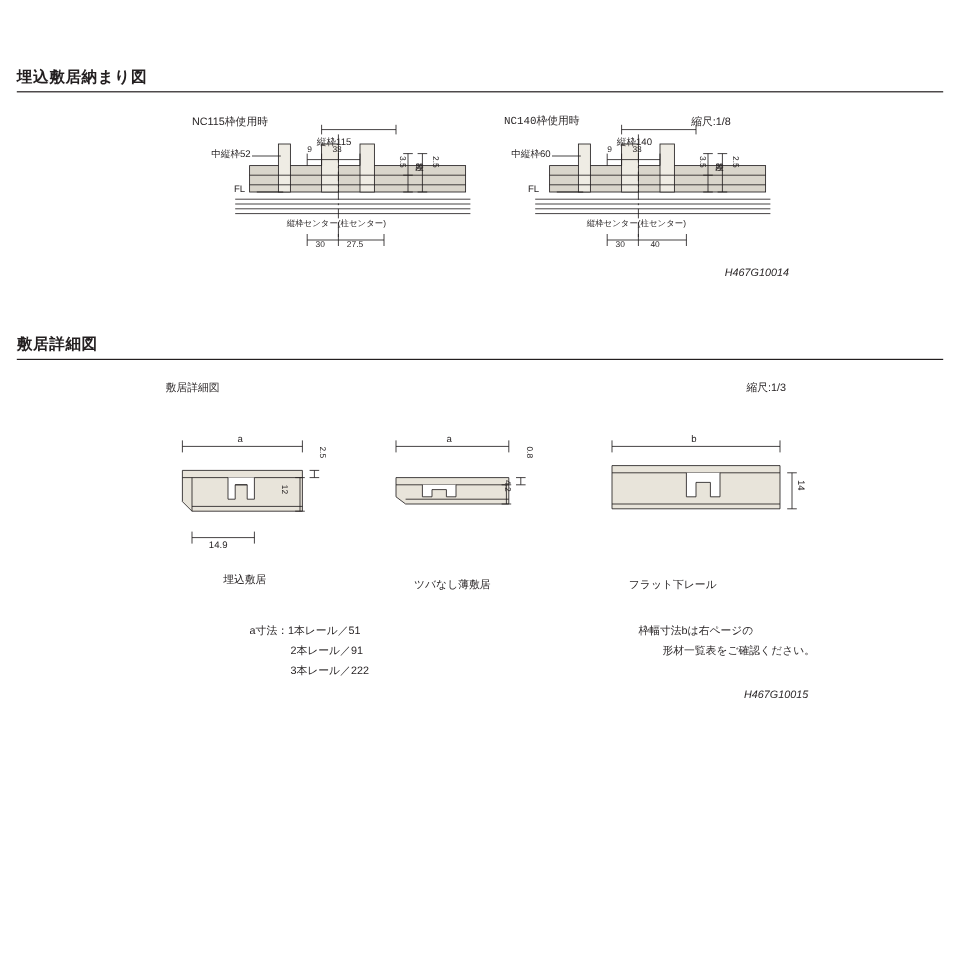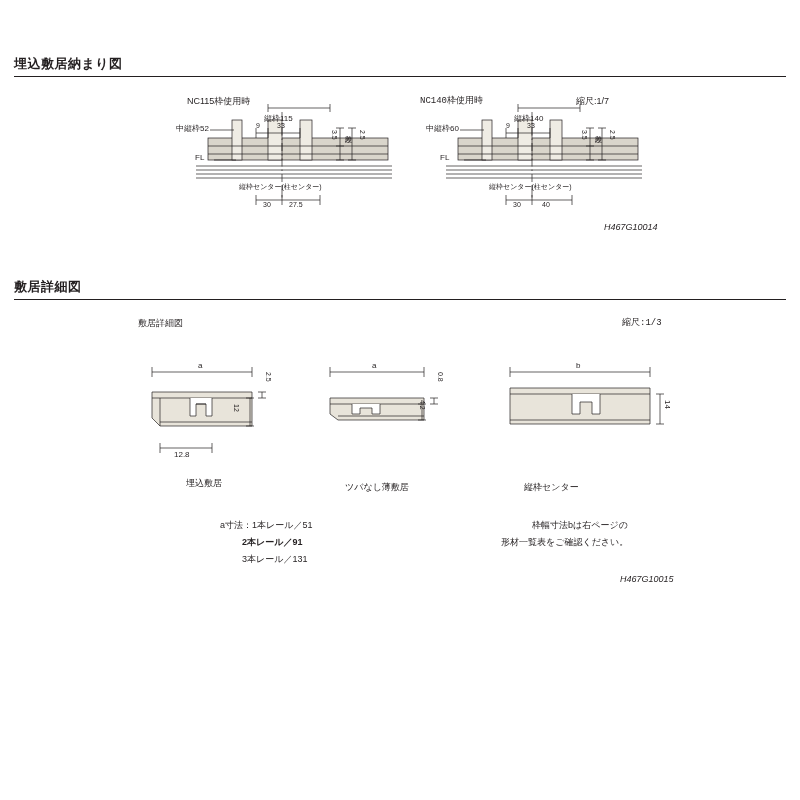--- a/index.html
+++ b/index.html
@@ -146,21 +146,21 @@
       <line x1="506" y1="200" x2="572" y2="200"></line>
       <line x1="506" y1="195" x2="506" y2="205"></line>
       <line x1="532" y1="195" x2="532" y2="205"></line>
       <line x1="572" y1="195" x2="572" y2="205"></line>
 
       <line x1="532" y1="186" x2="532" y2="190"></line>
       <line x1="460" y1="130" x2="484" y2="130"></line>
     </g>
   </svg>
 
-  <div class="lbl" style="left:187px; top:96px;">NC115枠使用時</div>
+  <div class="lbl" style="left:160px; top:96px;">NC115枠使用時</div>
   <div class="lbl sm" style="left:264px; top:114px;">縦枠115</div>
   <div class="lbl sm" style="left:176px; top:124px;">中縦枠52</div>
   <div class="lbl xs" style="left:256px; top:122px;">9</div>
   <div class="lbl xs" style="left:277px; top:122px;">33</div>
   <div class="lbl xs vert" style="left:330px; top:130px;">3.5</div>
   <div class="lbl xs vert" style="left:358px; top:130px;">2.5</div>
   <div class="lbl xs vert" style="left:344px; top:130px;">段差</div>
   <div class="lbl sm" style="left:195px; top:153px;">FL</div>
   <div class="lbl xs" style="left:239px; top:183px;">縦枠センター(柱センター)</div>
   <div class="lbl xs" style="left:263px; top:201px;">30</div>
@@ -172,27 +172,27 @@
   <div class="lbl xs" style="left:506px; top:122px;">9</div>
   <div class="lbl xs" style="left:527px; top:122px;">33</div>
   <div class="lbl xs vert" style="left:580px; top:130px;">3.5</div>
   <div class="lbl xs vert" style="left:608px; top:130px;">2.5</div>
   <div class="lbl xs vert" style="left:594px; top:130px;">段差</div>
   <div class="lbl sm" style="left:440px; top:153px;">FL</div>
   <div class="lbl xs" style="left:489px; top:183px;">縦枠センター(柱センター)</div>
   <div class="lbl xs" style="left:513px; top:201px;">30</div>
   <div class="lbl xs" style="left:542px; top:201px;">40</div>
 
-  <div class="lbl" style="left:576px; top:96px;">縮尺:1/7</div>
+  <div class="lbl" style="left:576px; top:96px;">縮尺:1/8</div>
   <div class="code" style="left:604px; top:222px;">H467G10014</div>
 
   <div class="section-head" id="sec2-head">敷居詳細図</div>
 
   <div class="lbl" style="left:138px; top:318px;">敷居詳細図</div>
-  <div class="lbl" style="left:622px; top:318px;font-family:Liberation Mono, monospace;">縮尺:1/3</div>
+  <div class="lbl" style="left:622px; top:318px;">縮尺:1/3</div>
 
   <svg width="800" height="800">
     <g stroke="#231f20" fill="none" stroke-width="0.7">
 
       <path d="M152,392 L152,418 L160,426 L252,426 L252,392 Z" fill="#e8e4da" stroke="#231f20"></path>
       <line x1="152" y1="398" x2="252" y2="398"></line>
       <line x1="160" y1="398" x2="160" y2="426"></line>
 
       <path d="M190,398 L190,416 L196,416 L196,404 L206,404 L206,416 L212,416 L212,398" fill="#ffffff" stroke="#231f20"></path>
       <line x1="196" y1="404" x2="206" y2="404"></line>
@@ -241,34 +241,34 @@
 
       <line x1="660" y1="394" x2="660" y2="424"></line>
       <line x1="656" y1="394" x2="664" y2="394"></line>
       <line x1="656" y1="424" x2="664" y2="424"></line>
     </g>
   </svg>
 
   <div class="lbl sm" style="left:198px; top:361px;">a</div>
   <div class="lbl xs vert" style="left:264px; top:372px;">2.5</div>
   <div class="lbl xs vert" style="left:232px; top:404px;">12</div>
-  <div class="lbl sm" style="left:174px; top:450px;">12.8</div>
+  <div class="lbl sm" style="left:174px; top:450px;">14.9</div>
   <div class="lbl" style="left:186px; top:478px;">埋込敷居</div>
 
   <div class="lbl sm" style="left:372px; top:361px;">a</div>
   <div class="lbl xs vert" style="left:436px; top:372px;">0.8</div>
   <div class="lbl xs vert" style="left:418px; top:400px;">4.2</div>
   <div class="lbl" style="left:345px; top:482px;">ツバなし薄敷居</div>
 
   <div class="lbl sm" style="left:576px; top:361px;">b</div>
   <div class="lbl sm vert" style="left:663px; top:400px;">14</div>
-  <div class="lbl" style="left:524px; top:482px;">縦枠センター</div>
-
-  <div class="lbl" style="left:220px; top:520px;">a寸法：1本レール／51</div>
-  <div class="lbl" style="left:242px; top:537px;font-weight:bold;">2本レール／91</div>
-  <div class="lbl" style="left:242px; top:554px;">3本レール／131</div>
+  <div class="lbl" style="left:524px; top:482px;">フラット下レール</div>
+
+  <div class="lbl" style="left:208px; top:520px;">a寸法：1本レール／51</div>
+  <div class="lbl" style="left:242px; top:537px;">2本レール／91</div>
+  <div class="lbl" style="left:242px; top:554px;">3本レール／222</div>
 
   <div class="lbl" style="left:532px; top:520px;">枠幅寸法bは右ページの</div>
-  <div class="lbl" style="left:501px; top:537px;">形材一覧表をご確認ください。</div>
+  <div class="lbl" style="left:552px; top:537px;">形材一覧表をご確認ください。</div>
 
   <div class="code" style="left:604px; top:574px;padding-left:16px;">H467G10015</div>
 
 </div>
 
 </body></html>

